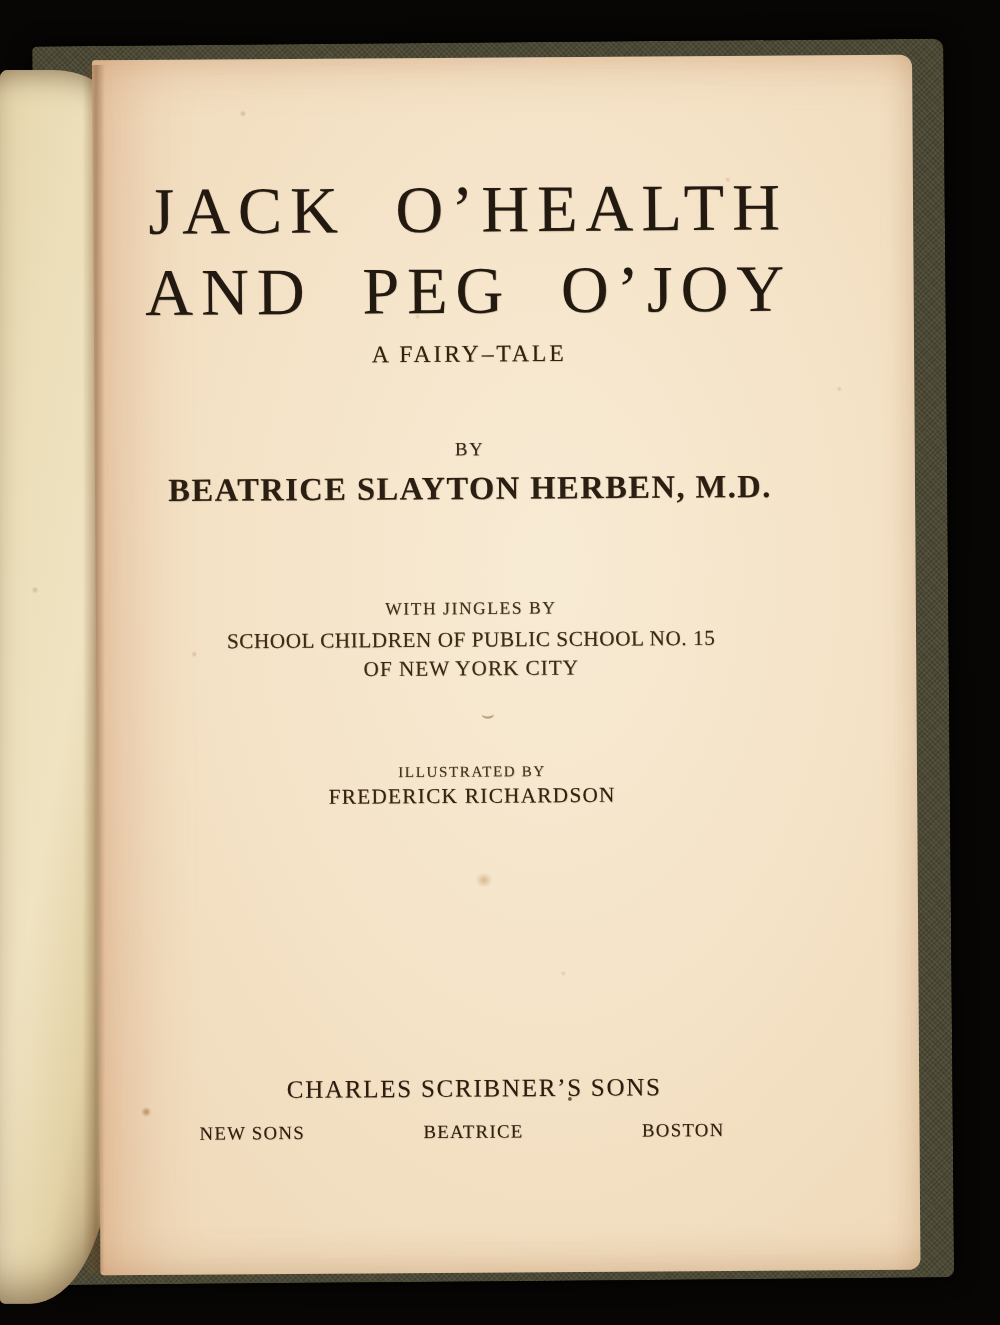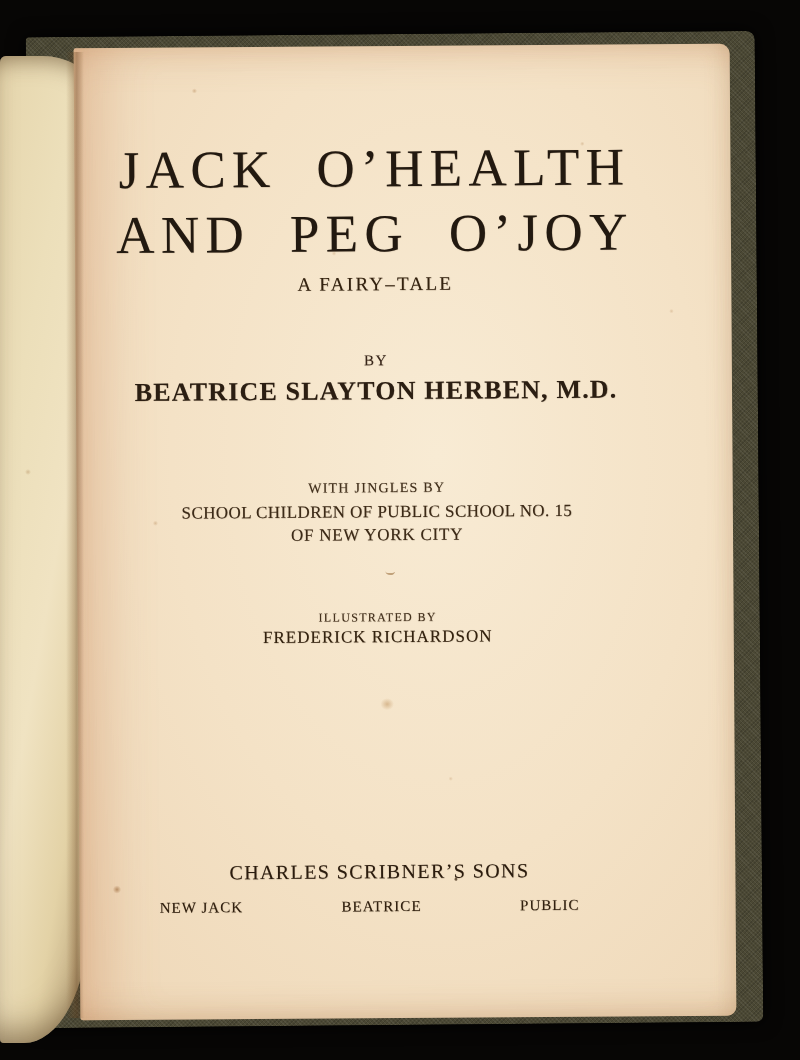--- a/index.html
+++ b/index.html
@@ -240,23 +240,23 @@
 
       <div class="smudge"></div>
 
       <div class="tline illus-label">ILLUSTRATED BY</div>
       <div class="tline illustrator">FREDERICK RICHARDSON</div>
 
       <div class="tline publisher">CHARLES SCRIBNER’S SONS</div>
       <div class="fleck"></div>
 
       <div class="cities">
-        <span>NEW JACK</span>
+        <span>NEW SONS</span>
         <span>BEATRICE</span>
-        <span>PUBLIC</span>
+        <span>BOSTON</span>
       </div>
 
       <div class="spot s1"></div>
       <div class="spot s2"></div>
       <div class="spot s3"></div>
       <div class="spot s4"></div>
       <div class="spot s5"></div>
       <div class="spot s6"></div>
       <div class="spot s7"></div>
       <div class="spot s8"></div>

